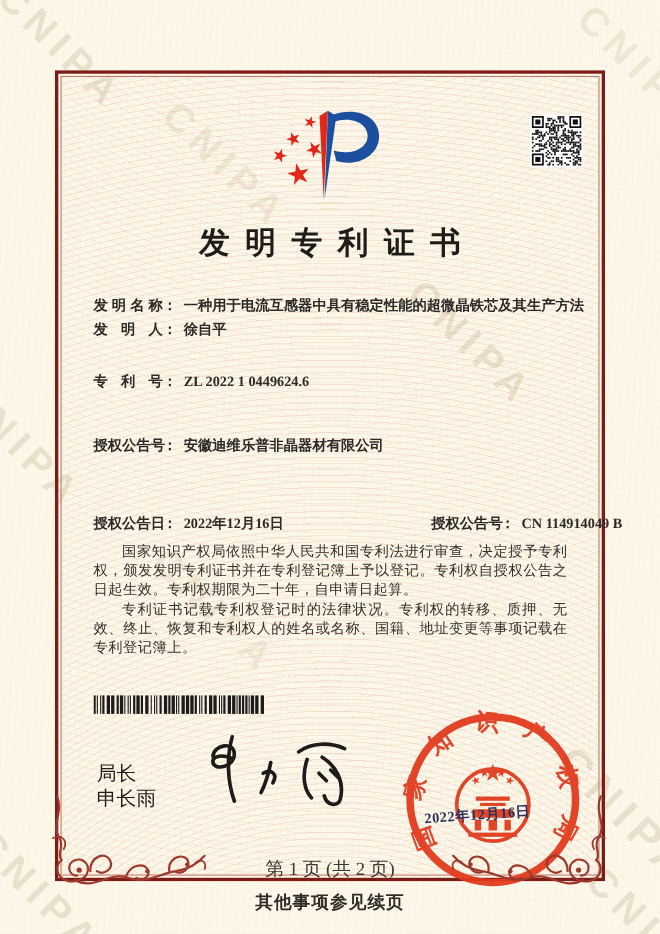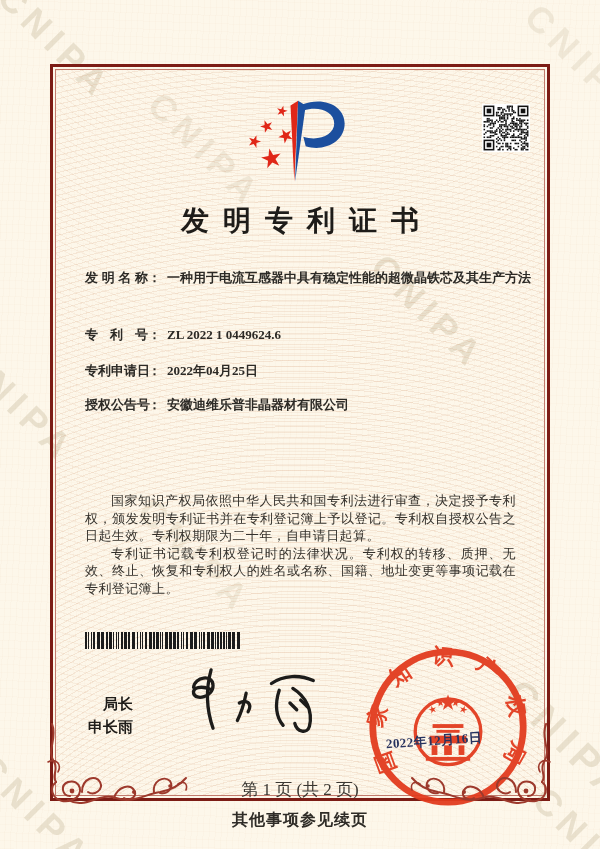--- a/index.html
+++ b/index.html
@@ -43,30 +43,30 @@
   .cert-no{position:absolute;left:76px;top:104px;font-size:13px;font-weight:bold;}
   .cert-no .lab{letter-spacing:.45em;margin-right:.35em;}
   .cert-no .num{letter-spacing:.06em;}
   .logo{position:absolute;left:243px;top:97px;}
   .qr{position:absolute;left:482px;top:104px;}
   .title{position:absolute;left:0;top:182px;width:100%;text-align:center;
     font-size:28px;font-weight:bold;letter-spacing:.5em;text-indent:.5em;color:#1e1c19;margin-top:20px;}
   .frow{position:absolute;left:85px;font-size:13px;font-weight:bold;white-space:nowrap;}
   .flabel{display:inline-block;width:63px;text-align:justify;text-align-last:justify;vertical-align:top;}
   .colon{display:inline-block;margin-right:6px;}
-  .r1{top:253px;margin-top:16px;} .r2{top:291px;} .r3{top:326px;} .r4{top:362px;}
+  .r1{top:253px;margin-top:16px;} .r2{top:291px;} .r3{top:338px;} .r4{top:362px;}
   .r5{top:396px;} .r6{top:432px;} .r7{top:467px;}
   .grant2{position:absolute;left:307px;top:0;}
   .body-text{position:absolute;left:85px;top:492px;width:431px;
     font-size:13px;line-height:17.6px;text-align:justify;letter-spacing:.4px;color:#33302b;}
   .body-text p{margin:0;text-indent:2em;}
   .barcode{position:absolute;left:85px;top:632px;}
   .director{position:absolute;left:88px;top:692px;
-    font-family:"Liberation Sans","DejaVu Sans",sans-serif;font-weight:bold;
-    font-size:15px;line-height:23px;color:#1f1d1a;text-align:right;}
+    font-family:"Liberation Sans","DejaVu Sans",sans-serif;font-weight:normal;
+    font-size:18px;line-height:23px;color:#1f1d1a;}
   .sig{position:absolute;left:178px;top:663px;}
   .seal{position:absolute;left:366px;top:645px;z-index:5;}
   .seal-date{position:absolute;left:368px;top:732px;width:132px;z-index:6;
     text-align:center;font-size:13px;font-weight:bold;color:#27335f;
     transform:rotate(-4deg);letter-spacing:.5px;white-space:nowrap;}
   .page-info{position:absolute;left:0;top:778px;width:100%;text-align:center;font-size:17px;color:#3a3732;}
   .footer-note{position:absolute;left:0;top:810px;width:100%;text-align:center;
     font-size:16px;font-weight:bold;letter-spacing:1px;color:#2f2c27;}
 </style>
 </head>
@@ -445,28 +445,34 @@
             <rect x="28" y="28" width="1" height="1"></rect>
           </g>
       </g>
     </svg>
 
     <div class="title">发明专利证书</div>
 
     <div class="frow r1">
       <span class="flabel">发明名称</span><span class="colon">：</span><span>一种用于电流互感器中具有稳定性能的超微晶铁芯及其生产方法</span>
     </div>
+    <div class="frow r2">
+      <span class="flabel">发明人</span><span class="colon">：</span><span>徐自平</span>
+    </div>
     <div class="frow r3">
       <span class="flabel">专利号</span><span class="colon">：</span><span>ZL 2022 1 0449624.6</span>
     </div>
-    <div class="frow r4">
-      <span class="flabel">专利申请日</span><span class="colon">：</span><span>2022年04月25日</span>
-    </div>
     <div class="frow r5">
       <span class="flabel">授权公告号</span><span class="colon">：</span><span>安徽迪维乐普非晶器材有限公司</span>
+    </div>
+    <div class="frow r7">
+      <span class="flabel">授权公告日</span><span class="colon">：</span><span>2022年12月16日</span>
+      <span class="grant2">
+        <span class="flabel">授权公告号</span><span class="colon">：</span><span>CN 114914049 B</span>
+      </span>
     </div>
 
     <div class="body-text">
       <p>国家知识产权局依照中华人民共和国专利法进行审查，决定授予专利权，颁发发明专利证书并在专利登记簿上予以登记。专利权自授权公告之日起生效。专利权期限为二十年，自申请日起算。</p>
       <p>专利证书记载专利权登记时的法律状况。专利权的转移、质押、无效、终止、恢复和专利权人的姓名或名称、国籍、地址变更等事项记载在专利登记簿上。</p>
     </div>
 
     <svg class="barcode" width="156" height="17" viewBox="0 0 156 17">
       <g id="barcode-bars" fill="#1c1c1c">
           <rect x="0" y="0" width="2" height="17"></rect>

